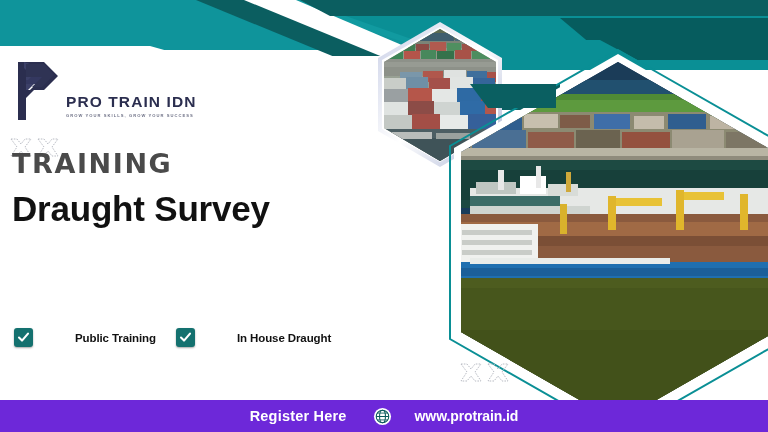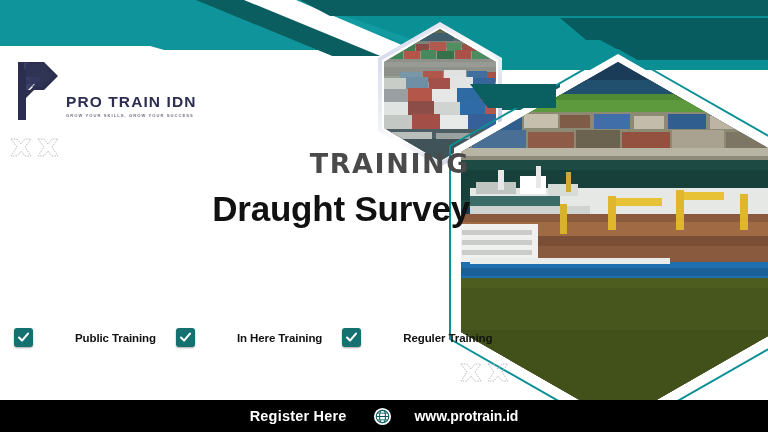--- a/index.html
+++ b/index.html
@@ -29,21 +29,21 @@
     font-size:4.1px; font-weight:700; letter-spacing:1.05px;
     color:#6f7287; margin-top:3.5px; white-space:nowrap;
   }
 
   
   .xdeco { position:absolute; }
   .xdeco.left  { left:8px;  top:136px; }
   .xdeco.right { left:458px; top:361px; }
 
   
-  .headline { position:absolute; left:0; top:150px; width:470px; text-align:right; }
+  .headline { position:absolute; left:12px; top:150px; width:470px; text-align:left; }
   .kicker {
     font-size:27px; font-weight:700; letter-spacing:1.6px;
     color:#4a4a4a; line-height:1;
     font-family:"DejaVu Sans", sans-serif;
   }
   .title {
     margin-top:14px;
     font-size:35px; font-weight:700; letter-spacing:-0.2px;
     color:#111111; line-height:1;
   }
@@ -63,21 +63,21 @@
   .cbox svg { display:block; }
   .check-label {
     font-size:11.5px; font-weight:700; color:#111; white-space:nowrap;
     letter-spacing:-0.1px;
     margin-left:35px;
   }
 
   
   .footer {
     position:absolute; left:0; bottom:0; width:768px; height:32px;
-    background:#000000; display:flex; align-items:center; justify-content:center; gap:26px;
+    background:#6d28d9; display:flex; align-items:center; justify-content:center; gap:26px;
   }
   .footer-cta { color:#fff; font-size:14.5px; font-weight:700; letter-spacing:.2px; }
   .footer-site { display:flex; align-items:center; gap:23px; }
   .globe { width:19px; height:19px; flex:0 0 auto; }
   .footer-url { color:#fff; font-size:14px; font-weight:700; letter-spacing:-.1px; }
 </style>
 </head>
 <body>
 
 <div id="stage">
@@ -317,31 +317,23 @@
       </span>
       <span class="check-label">Public Training</span>
     </div>
 
     <div class="check-item">
       <span class="cbox">
         <svg width="13" height="13" viewBox="0 0 13 13" xmlns="http://www.w3.org/2000/svg">
           <path d="M2 6.6 L5 9.6 L11 2.6" fill="none" stroke="#ffffff" stroke-width="2.1" stroke-linecap="round" stroke-linejoin="round"></path>
         </svg>
       </span>
-      <span class="check-label">In Here Training</span>
+      <span class="check-label">In House Draught</span>
     </div>
 
-    <div class="check-item">
-      <span class="cbox">
-        <svg width="13" height="13" viewBox="0 0 13 13" xmlns="http://www.w3.org/2000/svg">
-          <path d="M2 6.6 L5 9.6 L11 2.6" fill="none" stroke="#ffffff" stroke-width="2.1" stroke-linecap="round" stroke-linejoin="round"></path>
-        </svg>
-      </span>
-      <span class="check-label">Reguler Training</span>
-    </div>
   </div>
 
   <div class="footer">
     <span class="footer-cta">Register Here</span>
     <span class="footer-site">
       <svg class="globe" viewBox="0 0 20 20" xmlns="http://www.w3.org/2000/svg">
         <circle cx="10" cy="10" r="9" fill="#ffffff"></circle>
         <circle cx="10" cy="10" r="6.6" fill="none" stroke="#0a5a5c" stroke-width="1.1"></circle>
         <ellipse cx="10" cy="10" rx="3.1" ry="6.6" fill="none" stroke="#0a5a5c" stroke-width="1.1"></ellipse>
         <line x1="3.4" y1="10" x2="16.6" y2="10" stroke="#0a5a5c" stroke-width="1.1"></line>

